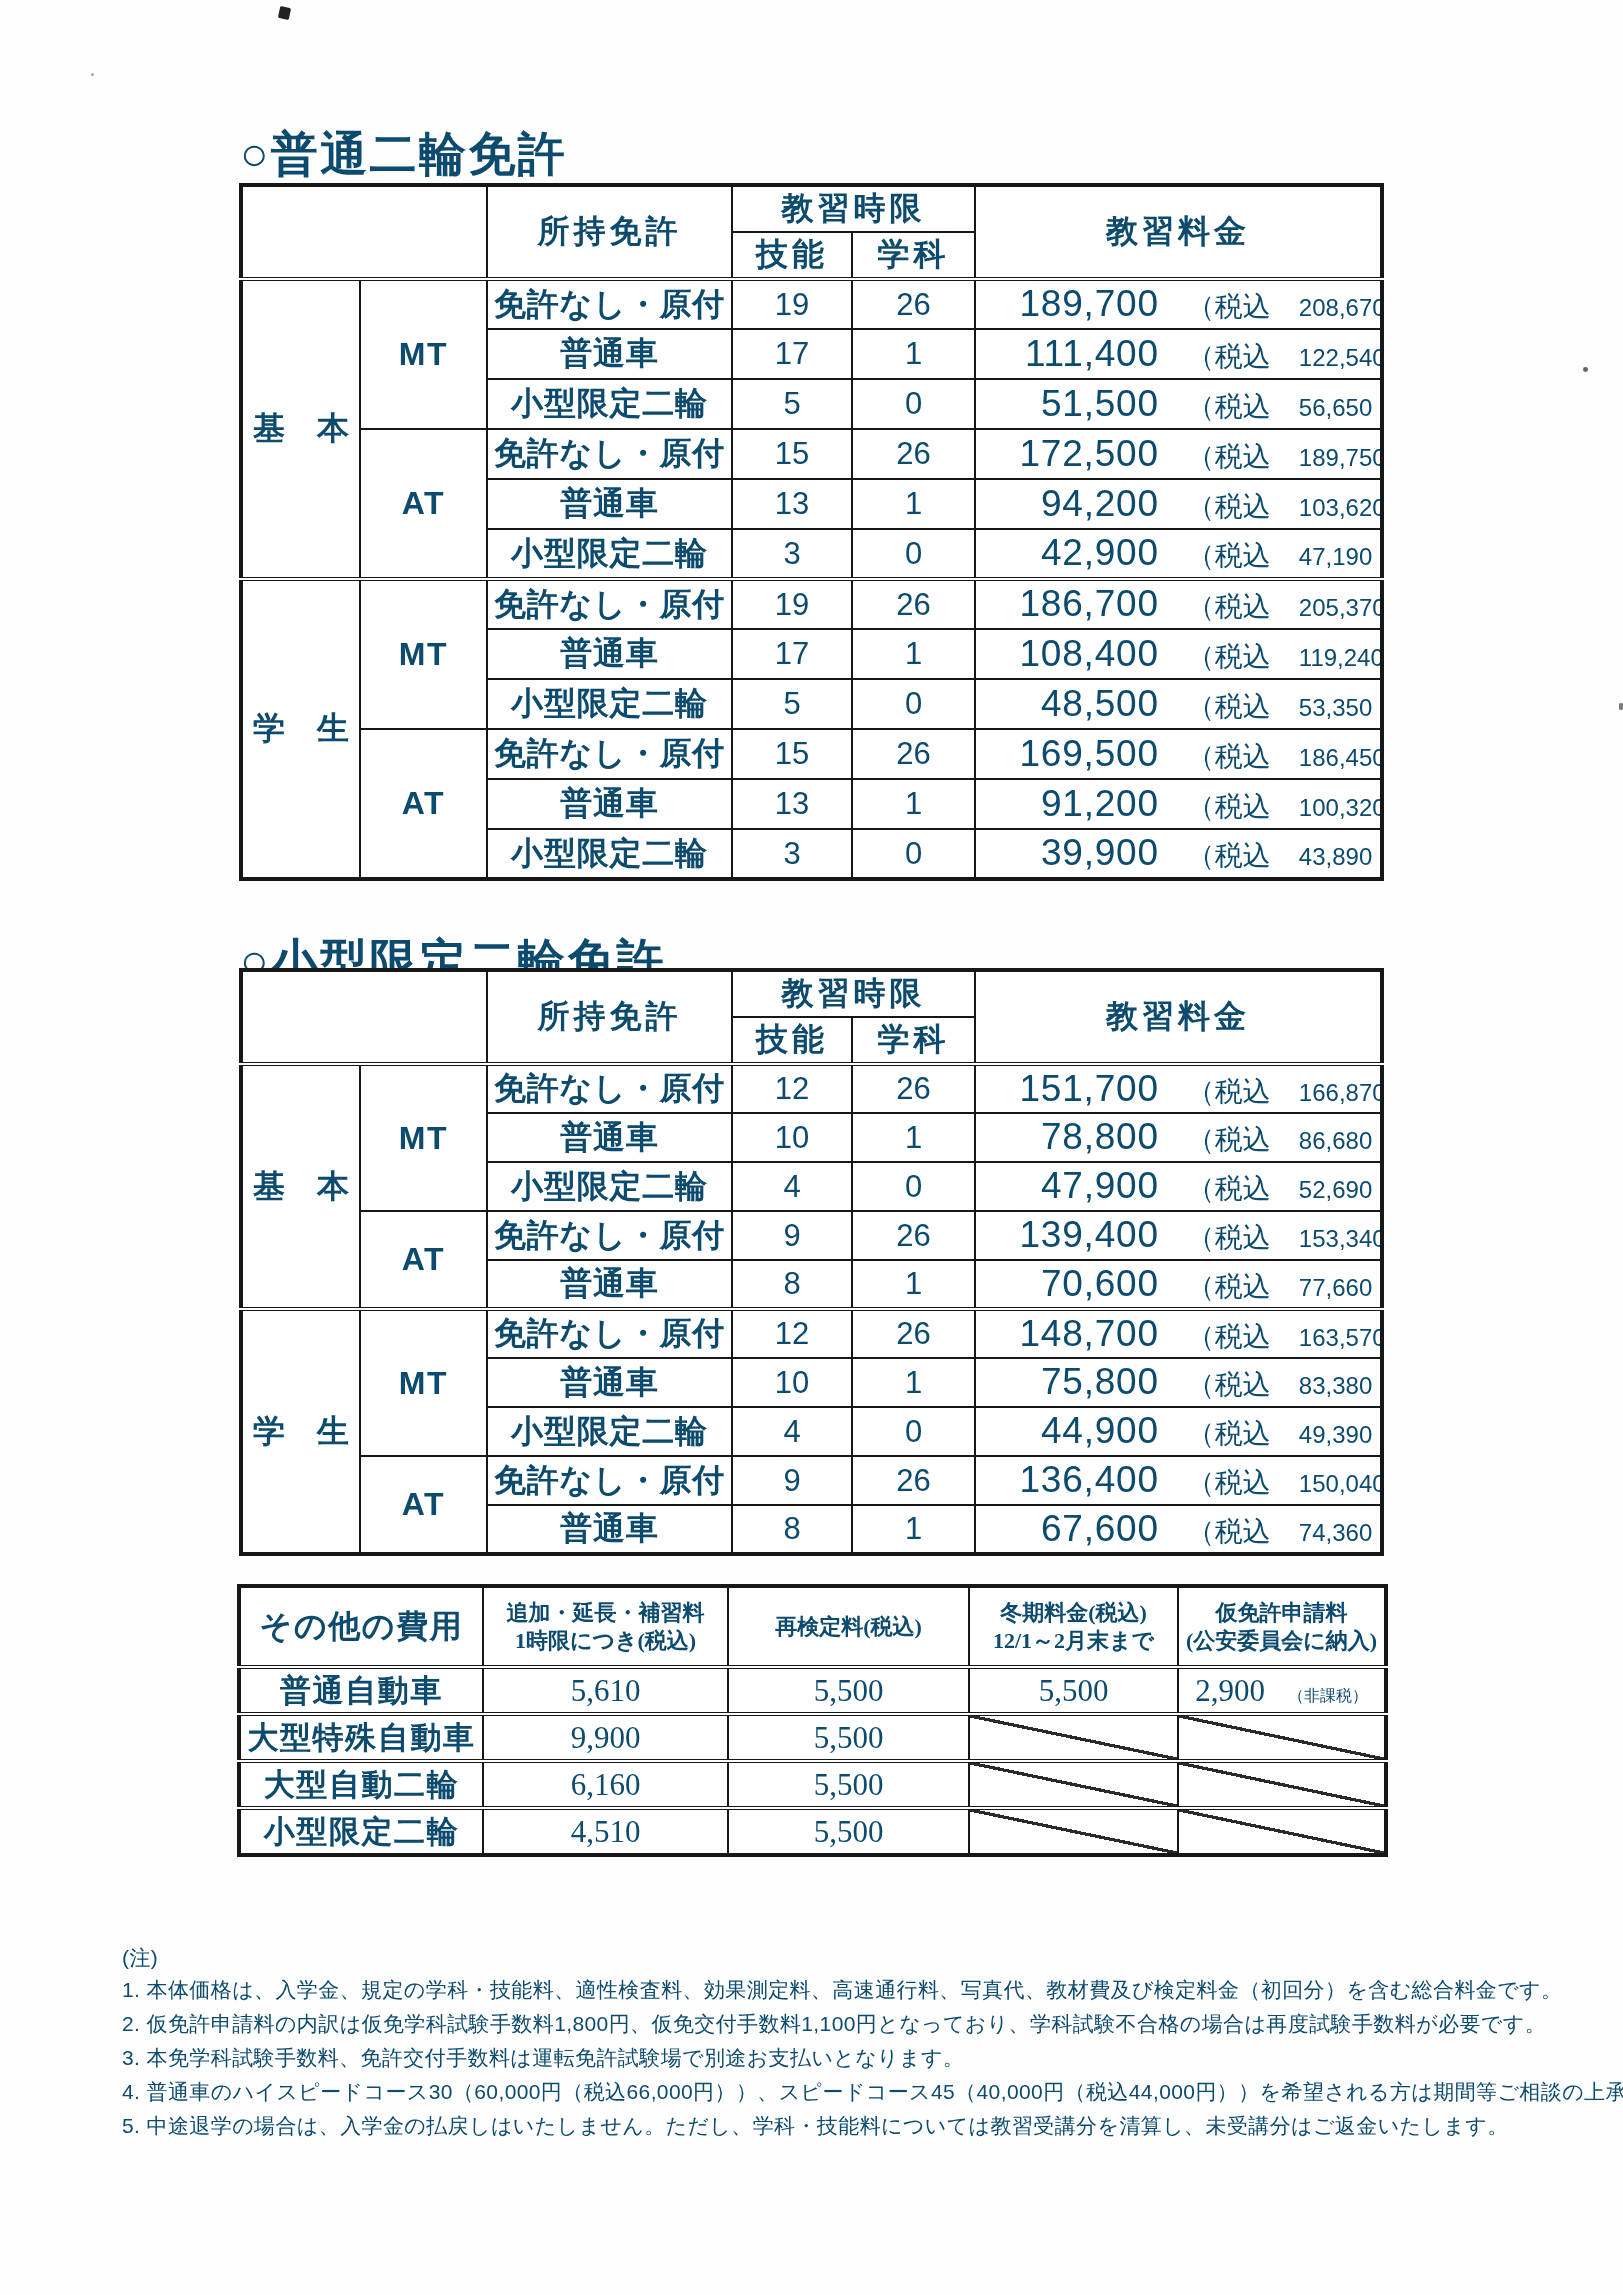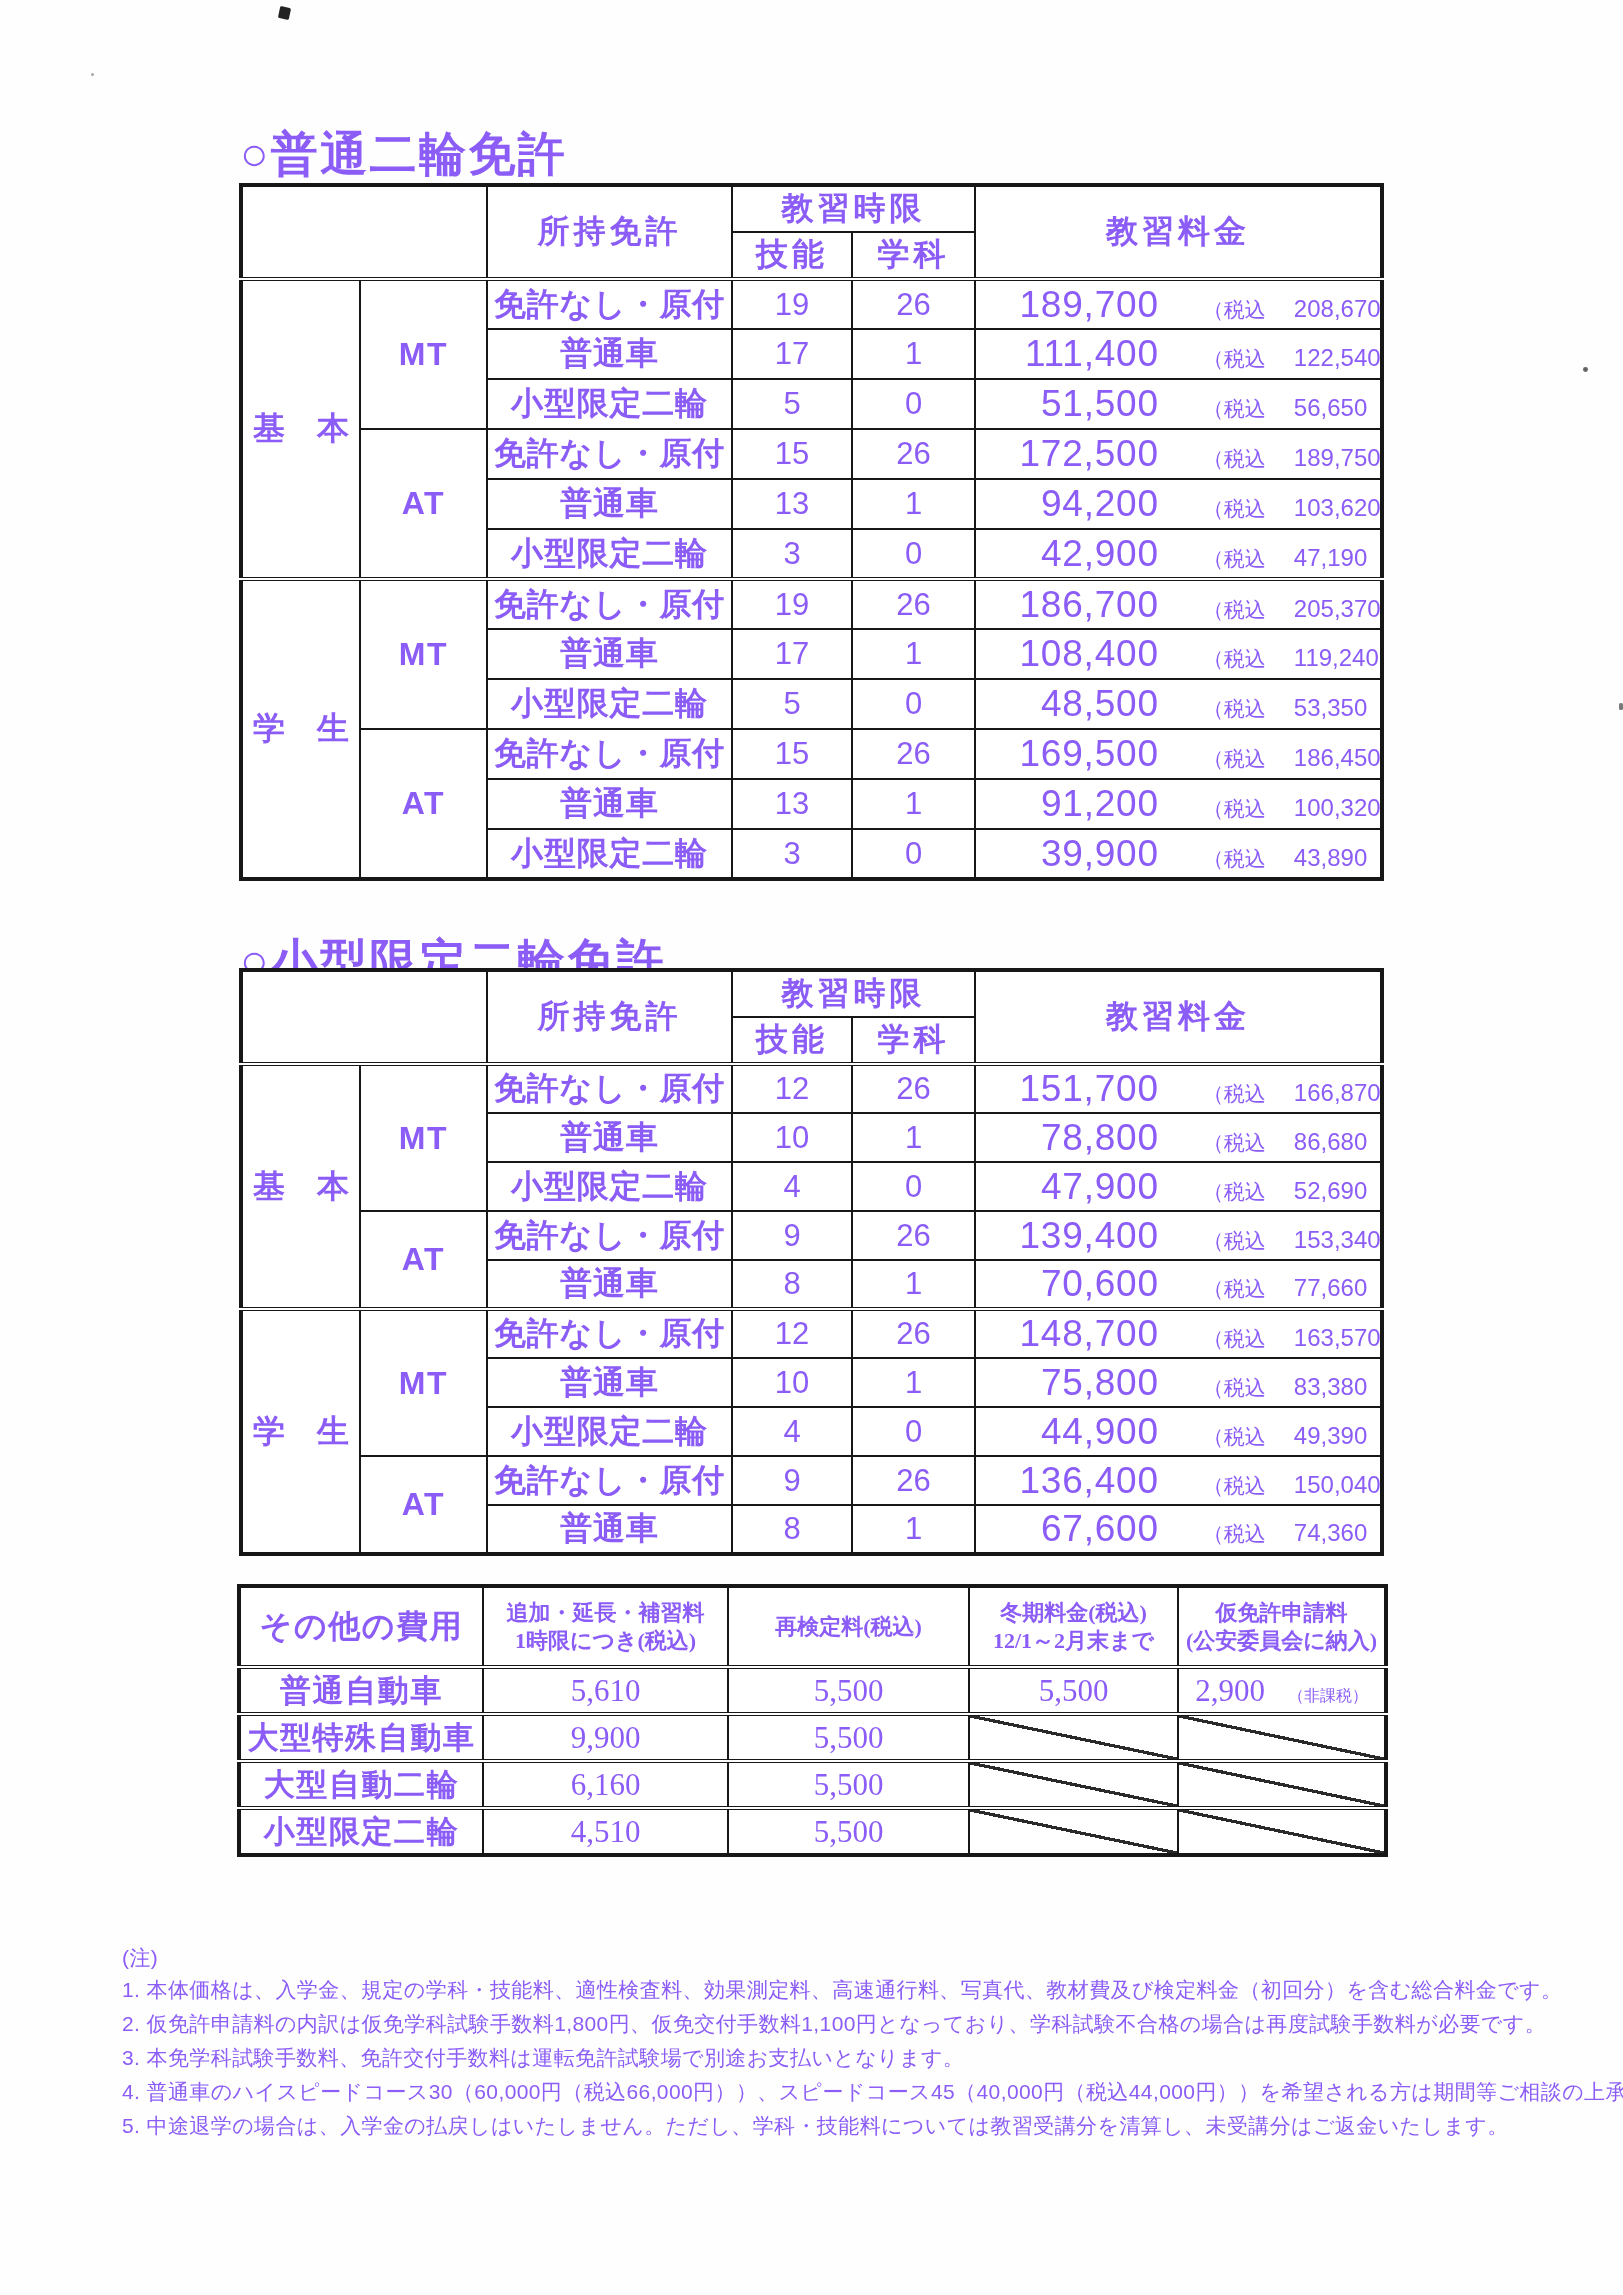--- a/index.html
+++ b/index.html
@@ -1,18 +1,18 @@
 <!DOCTYPE html>
 <html style="font-size:13px"><head>
 <meta charset="utf-8">
 <style>
   html,body { margin:0; padding:0; background:#ffffff; }
   .page {
     position:relative; width:1623px; height:2295px; background:#fefefe;
-    font-family:"Liberation Sans","DejaVu Sans",sans-serif; color:#8b5cf6;
+    font-family:"Liberation Sans","DejaVu Sans",sans-serif; color:#0c4a6e;
     overflow:hidden;
   }
   .sec-title { position:absolute; font-size:47px; font-weight:bold; letter-spacing:2.4px; white-space:nowrap; }
   #title1 { left:240px; top:123px; }
   #title2 { left:240px; top:930px; }
 
   table.grid { position:absolute; border-collapse:collapse; table-layout:fixed; border:4px solid #171717; background:#fff; }
   table.grid td { border:2.4px solid #171717; padding:0; text-align:center; vertical-align:middle; overflow:hidden; }
 
   
@@ -25,21 +25,21 @@
   table.pricing tr.grpsep td { border-top:4.9px double #171717; }
 
   .hdr { font-size:32px; font-weight:bold; letter-spacing:4px; }
   .grp { font-size:32px; font-weight:bold; }
   .sub { font-size:32px; font-weight:bold; letter-spacing:1.6px; }
   .lic { font-size:32px; font-weight:bold; letter-spacing:0.8px; }
   .num { font-size:31px; font-weight:normal; }
 
   .fee { display:flex; align-items:baseline; width:100%; box-sizing:border-box; padding-right:6.5px;gap:28px; }
   .fee .main  { flex:0 0 46%; text-align:right; font-size:37px; font-weight:normal; letter-spacing:0.8px; }
-  .fee .topen { font-size:21px; margin-left:16px; white-space:nowrap; }
+  .fee .topen { font-size:28px; margin-left:0; white-space:nowrap; }
   .fee .tval  { flex:1 1 auto; text-align:right; font-size:24px; }
   .fee .tclose{ flex:0 0 44px; text-align:right; font-size:24px; }
 
   
   #table3 { left:237px; top:1584px; width:1148px;font-family:Liberation Serif, serif; }
   #table3 tr { height:47px; }
   #table3 tr.h3r { height:81px; }
   #table3 td { border-top:4.9px double #171717; }
   #table3 tr.h3r td { border-top:4px solid #171717; }
   .oth-h1 { font-size:32px; font-weight:bold; letter-spacing:1.6px; }

